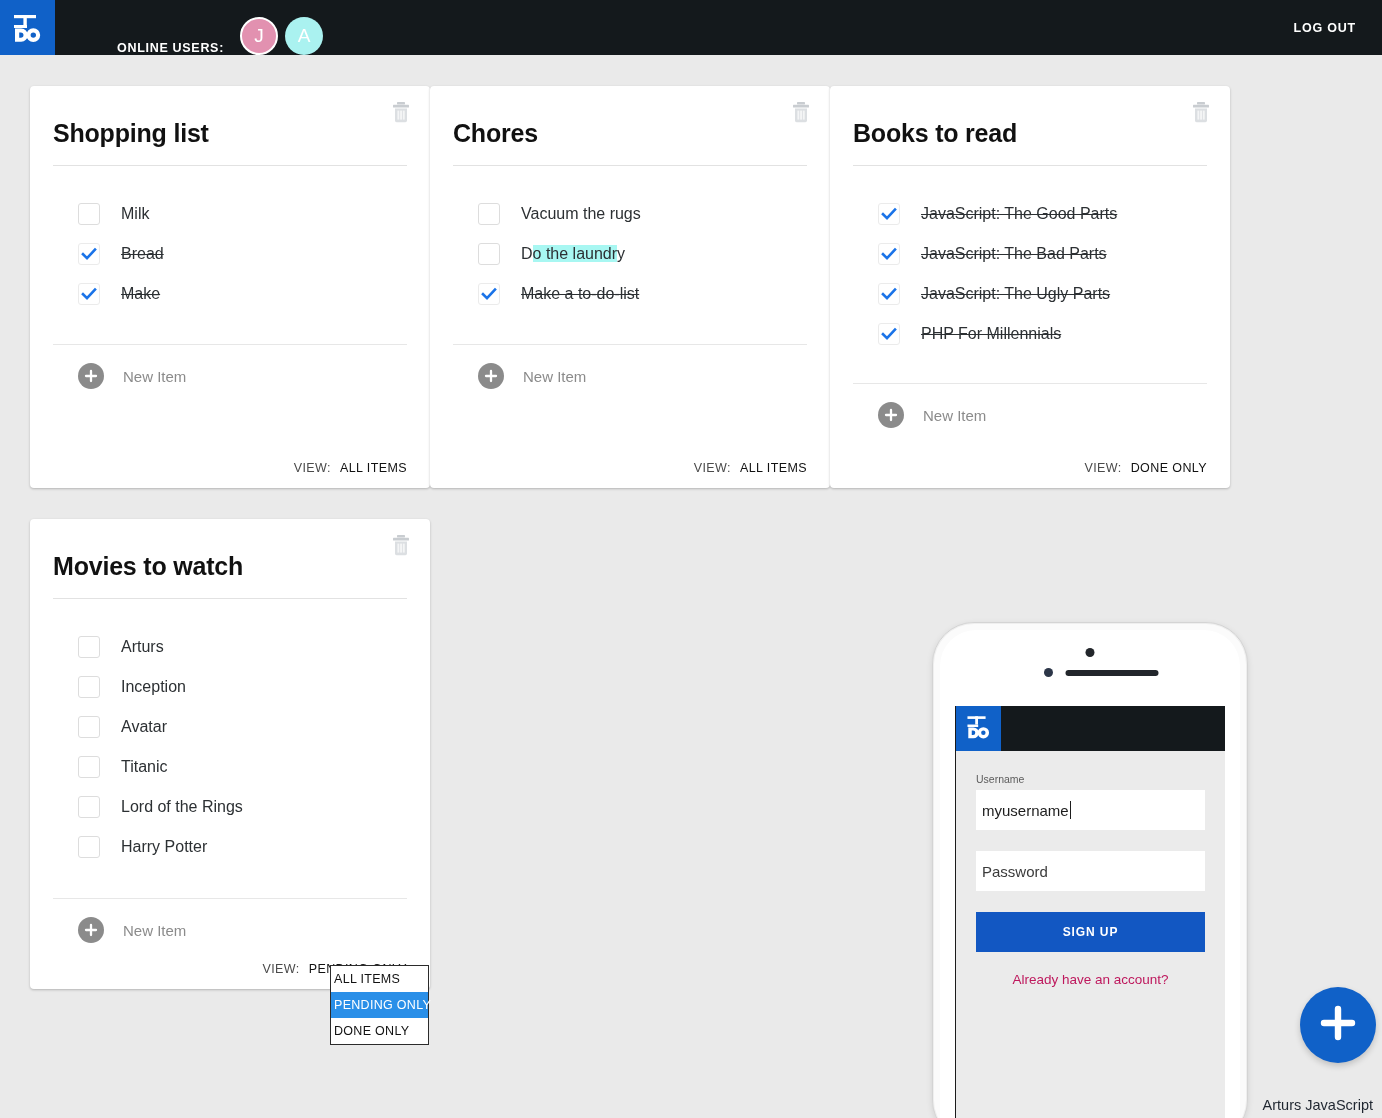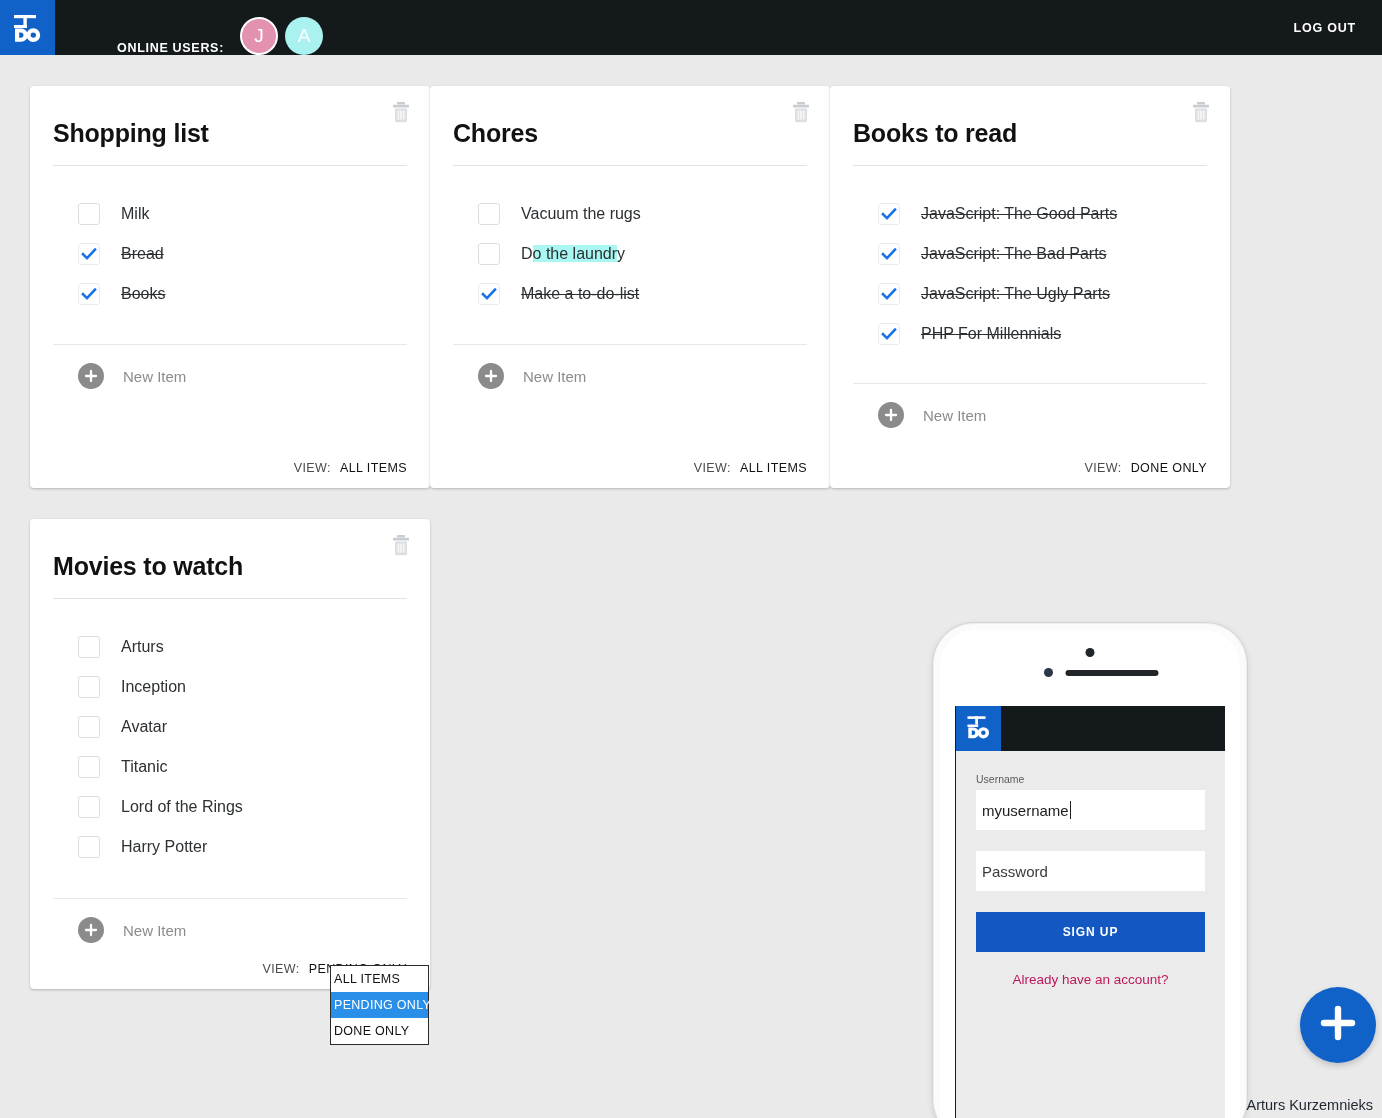--- a/index.html
+++ b/index.html
@@ -206,21 +206,21 @@
                 </svg>
             </div>
             <div class="item-label done">Bread</div>
           </div>
           <div class="item">
             <div class="cb checked">
               <svg width="16" height="16" viewBox="0 0 16 16">
                   <path d="M2 8.2 L6 12.2 L14 3.6" stroke="#1a73e8" stroke-width="2.6" fill="none" stroke-linecap="square"></path>
                 </svg>
             </div>
-            <div class="item-label done">Books</div>
+            <div class="item-label done">Make</div>
           </div>
         </div>
         <div style="height:30px"></div>
         <div class="foot-divider"></div>
         <div class="newitem">
           <div class="plus-circle">
             <svg width="14" height="14" viewBox="0 0 14 14">
                 <path d="M7 2 v10 M2 7 h10" stroke="#ffffff" stroke-width="2.3" stroke-linecap="round"></path>
               </svg>
           </div>
@@ -444,15 +444,15 @@
     </div>
   </div>
 
   <div class="fab">
     <div>
       <svg width="40" height="40" viewBox="0 0 40 40">
           <path d="M20 6 v28 M6 20 h28" stroke="#ffffff" stroke-width="6.4" stroke-linecap="round"></path>
         </svg>
     </div>
   </div>
-  <div class="credit">Arturs Kurzemnieks</div>
+  <div class="credit">Arturs JavaScript</div>
 
 </div>
 
 </body></html>

